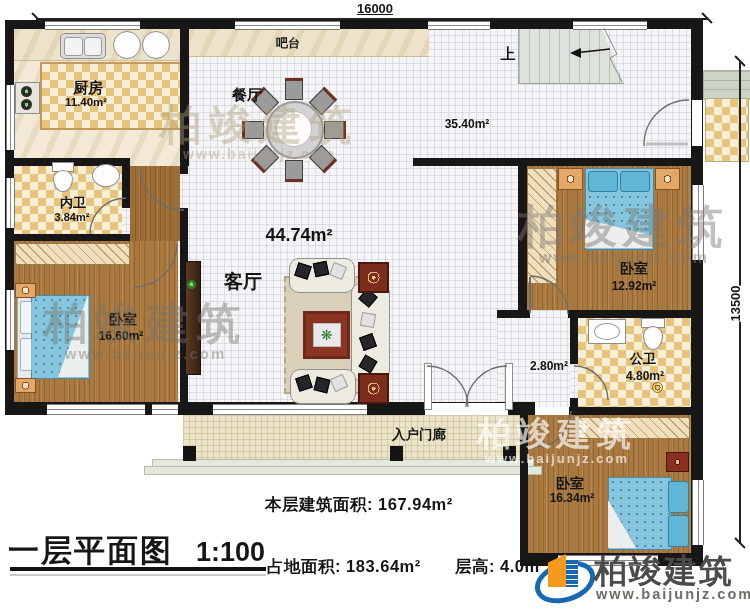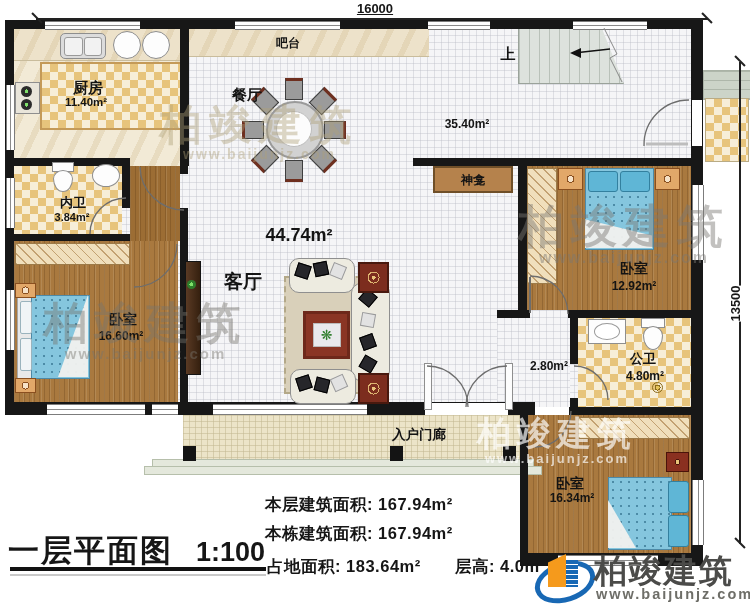--- a/index.html
+++ b/index.html
@@ -201,23 +201,20 @@
   <div class="pillow-b" style="left:620px;top:171px;width:28px;height:19px;"></div>
   <div class="nstand" style="left:558px;top:168px;width:23px;height:20px;"></div>
   <div class="nstand" style="left:655px;top:168px;width:23px;height:20px;"></div>
 
   <div class="bed-mat" style="left:608px;top:477px;width:62px;height:71px;"></div>
   <div class="blanket" style="left:608px;top:500px;width:28px;height:48px;clip-path:polygon(0 0,100% 100%,0 100%);"></div>
   <div class="pillow-b" style="left:668px;top:481px;width:19px;height:30px;"></div>
   <div class="pillow-b" style="left:668px;top:515px;width:19px;height:30px;"></div>
   <div class="nstand red" style="left:666px;top:452px;width:21px;height:18px;"></div>
 
-  <div class="shrine" style="left:433px;top:166px;width:76px;height:23px;">
-    <span class="lbl" style="position:static;transform:none;font-size:12px;">神龛</span>
-  </div>
   <div class="tvwall" style="left:185px;top:261px;width:14px;height:112px;"></div>
   <div class="plant-dot" style="left:187px;top:280px;"></div>
 
   <div class="abs" style="left:293px;top:128px;width:0;height:0;">
     <div class="table-ring" style="left:-27px;top:-27px;width:54px;height:54px;"></div>
     <div class="table-inner" style="left:-17px;top:-17px;width:34px;height:34px;"></div>
     <div class="chair" style="transform:translate(-8px,-9px) rotate(0deg) translateY(-41px);"></div>
     <div class="chair" style="transform:translate(-8px,-9px) rotate(45deg) translateY(-41px);"></div>
     <div class="chair" style="transform:translate(-8px,-9px) rotate(90deg) translateY(-41px);"></div>
     <div class="chair" style="transform:translate(-8px,-9px) rotate(135deg) translateY(-41px);"></div>
@@ -323,24 +320,20 @@
 
   <div class="title-cn" style="left:8px;top:530px;">一层平面图</div>
   <div class="title-scale" style="left:196px;top:537px;">1:100</div>
   <div class="title-rule1" style="left:10px;top:567px;width:256px;height:4px;"></div>
   <div class="title-rule2" style="left:10px;top:574px;width:256px;height:2px;"></div>
 
   <div class="stat-line" style="left:265px;top:494px;">
     <span>本层建筑面积:</span>
     <span>167.94m²</span>
   </div>
-  <div class="stat-line" style="left:265px;top:523px;">
-    <span>本栋建筑面积:</span>
-    <span>167.94m²</span>
-  </div>
   <div class="stat-line" style="left:267px;top:556px;">
     <span>占地面积:</span>
     <span>183.64m²</span>
     <span class="stat-gap"></span>
     <span>层高:</span>
     <span>4.0m</span>
   </div>
 
   <div class="abs" style="left:536px;top:546px;width:56px;height:58px;">
     <div class="logo-swoosh" style="left:-2px;top:16px;"></div>

